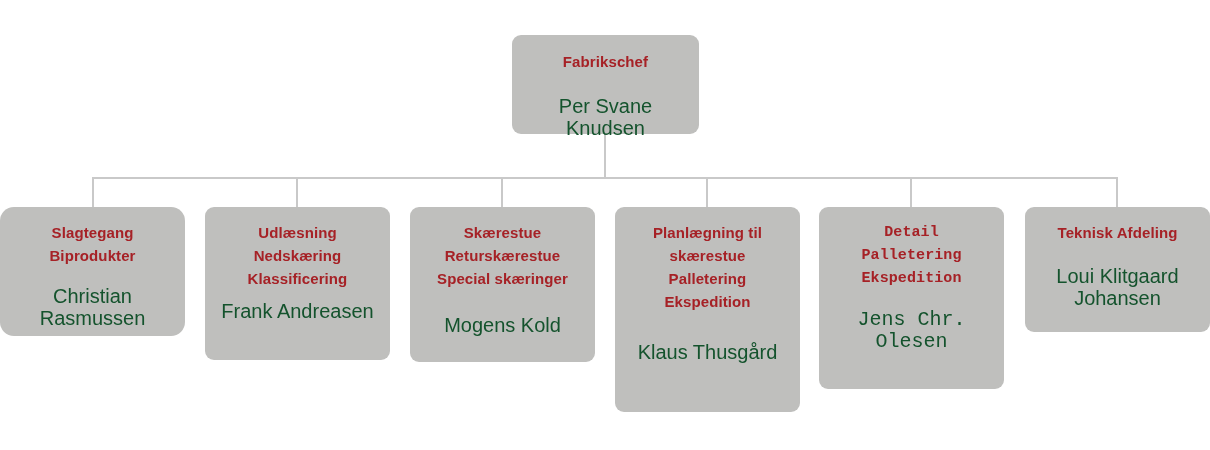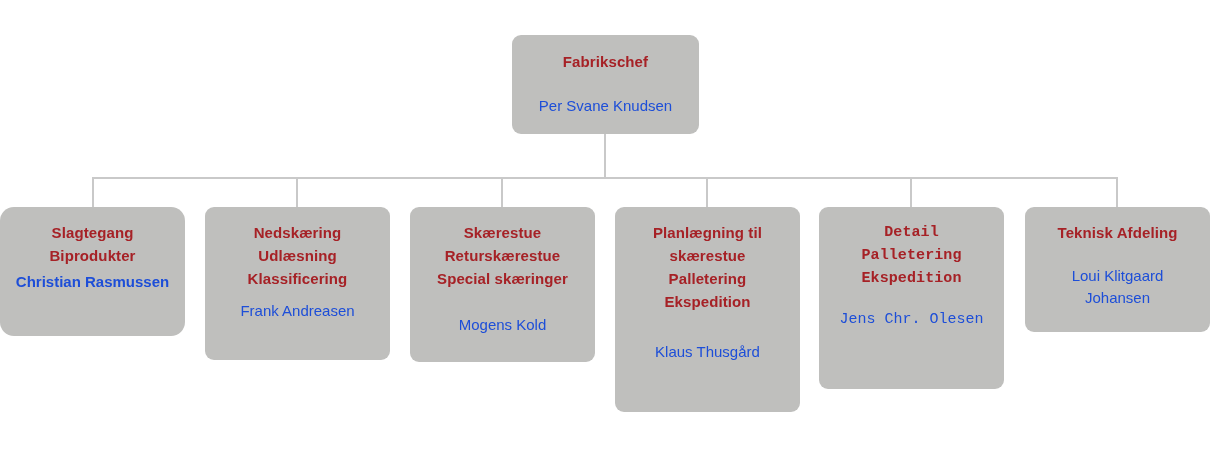--- a/index.html
+++ b/index.html
@@ -43,23 +43,23 @@
   }
   .node-title {
     color: #a62126;
     font-weight: bold;
     font-size: 15px;
     line-height: 23px;
     letter-spacing: 0.1px;
   }
   .node-title .tline { display: block; }
   .node-name {
-    color: #1d4ed8;
+    color: #14532d;
     font-weight: normal;
-    font-size: 15px;
+    font-size: 20px;
     line-height: 22px;
   }
   .node-name .nline { display: block; }
 
   
   #node-root {
     left: 512px;
     top: 35px;
     width: 187px;
     height: 99px;
@@ -70,21 +70,21 @@
 
   
   #node-child-0 { left: 0px;    top: 207px; width: 185px; height: 129px; border-radius: 14px; }
   #node-child-1 { left: 205px;  top: 207px; width: 185px; height: 153px; }
   #node-child-2 { left: 410px;  top: 207px; width: 185px; height: 155px; }
   #node-child-3 { left: 615px;  top: 207px; width: 185px; height: 205px; }
   #node-child-4 { left: 819px;  top: 207px; width: 185px; height: 182px; font-family: Liberation Mono, monospace; }
   #node-child-5 { left: 1025px; top: 207px; width: 185px; height: 125px; }
 
   
-  #node-child-0 .node-name { margin-top: 4px; font-weight: bold; }
+  #node-child-0 .node-name { margin-top: 18px; }
   #node-child-1 .node-name { margin-top: 10px; }
   #node-child-2 .node-name { margin-top: 24px; text-align: center; }
   #node-child-3 .node-name { margin-top: 28px; }
   #node-child-4 .node-name { margin-top: 19px; }
   #node-child-5 .node-name { margin-top: 21px; text-align: center; }
 </style>
 </head>
 <body>
 
 <div id="chart-root">
@@ -114,22 +114,22 @@
       <span class="tline">Slagtegang</span>
       <span class="tline">Biprodukter</span>
     </div>
     <div class="node-name">
       <span class="nline">Christian Rasmussen</span>
     </div>
   </div>
 
   <div class="node" id="node-child-1">
     <div class="node-title">
+      <span class="tline">Udlæsning</span>
       <span class="tline">Nedskæring</span>
-      <span class="tline">Udlæsning</span>
       <span class="tline">Klassificering</span>
     </div>
     <div class="node-name">
       <span class="nline">Frank Andreasen</span>
     </div>
   </div>
 
   <div class="node" id="node-child-2">
     <div class="node-title">
       <span class="tline">Skærestue</span>

